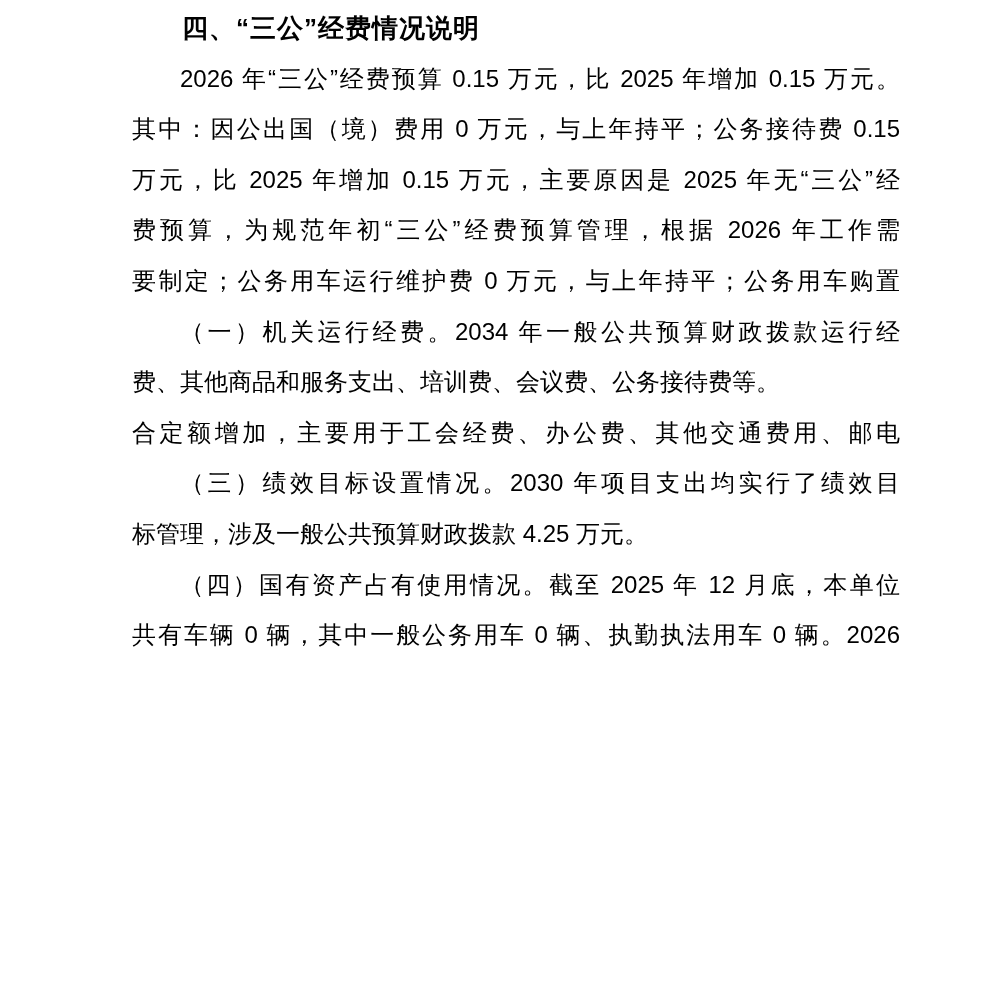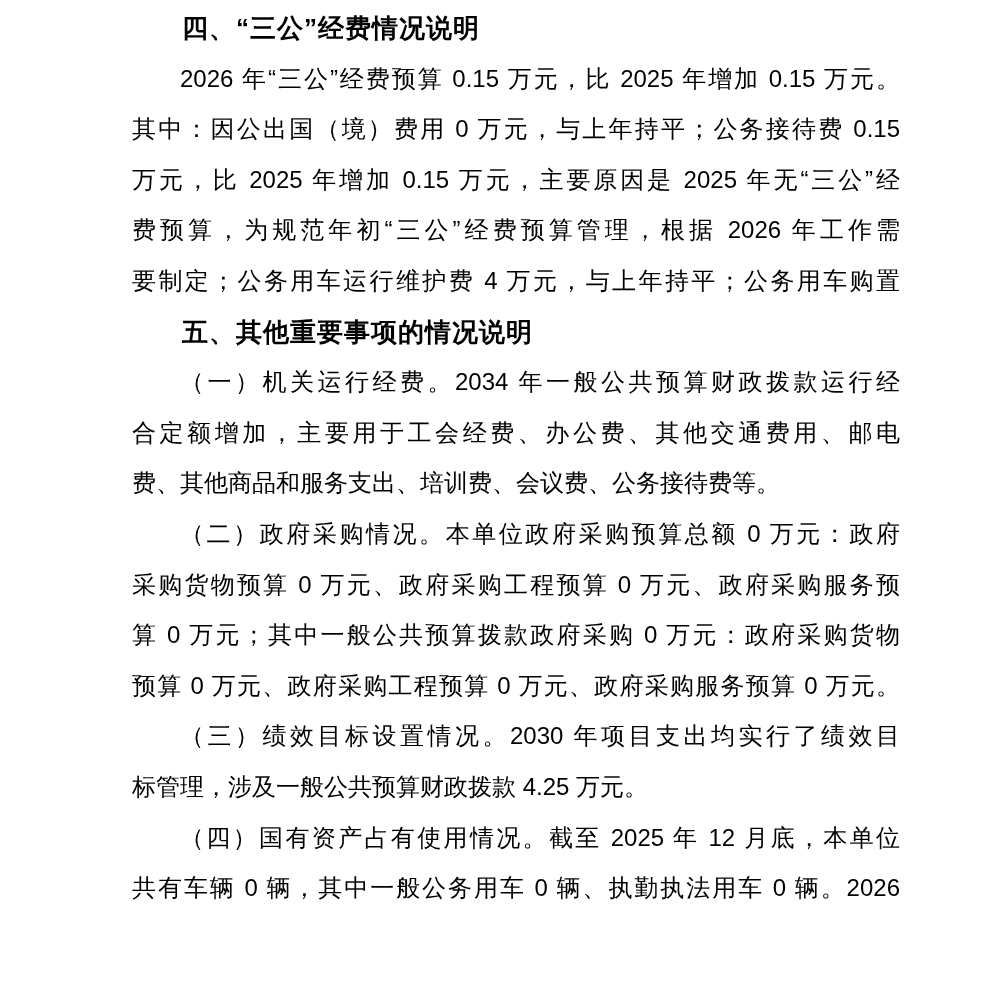--- a/index.html
+++ b/index.html
@@ -55,37 +55,30 @@
 <div class="page">
   <div class="content">
 
     <div class="line heading">四、“三公”经费情况说明</div>
 
     <div>
       <div class="line indent full">2026 年“三公”经费预算 0.15 万元，比 2025 年增加 0.15 万元。</div>
       <div class="line full">其中：因公出国（境）费用 0 万元，与上年持平；公务接待费 0.15</div>
       <div class="line full">万元，比 2025 年增加 0.15 万元，主要原因是 2025 年无“三公”经</div>
       <div class="line full">费预算，为规范年初“三公”经费预算管理，根据 2026 年工作需</div>
-      <div class="line full">要制定；公务用车运行维护费 4 万元，与上年持平；公务用车购置</div>
+      <div class="line full">要制定；公务用车运行维护费 0 万元，与上年持平；公务用车购置</div>
     </div>
 
-    <div class="line heading">五、其他重要事项的情况说明</div>
 
     <div>
       <div class="line indent full">（一）机关运行经费。2034 年一般公共预算财政拨款运行经</div>
+      <div class="line">费、其他商品和服务支出、培训费、会议费、公务接待费等。</div>
       <div class="line full">合定额增加，主要用于工会经费、办公费、其他交通费用、邮电</div>
-      <div class="line">费、其他商品和服务支出、培训费、会议费、公务接待费等。</div>
     </div>
 
-    <div>
-      <div class="line indent full">（二）政府采购情况。本单位政府采购预算总额 0 万元：政府</div>
-      <div class="line full">采购货物预算 0 万元、政府采购工程预算 0 万元、政府采购服务预</div>
-      <div class="line full">算 0 万元；其中一般公共预算拨款政府采购 0 万元：政府采购货物</div>
-      <div class="line full">预算 0 万元、政府采购工程预算 0 万元、政府采购服务预算 0 万元。</div>
-    </div>
 
     <div>
       <div class="line indent full">（三）绩效目标设置情况。2030 年项目支出均实行了绩效目</div>
       <div class="line">标管理，涉及一般公共预算财政拨款 4.25 万元。</div>
     </div>
 
     <div>
       <div class="line indent full">（四）国有资产占有使用情况。截至 2025 年 12 月底，本单位</div>
       <div class="line full">共有车辆 0 辆，其中一般公务用车 0 辆、执勤执法用车 0 辆。2026</div>
     </div>

